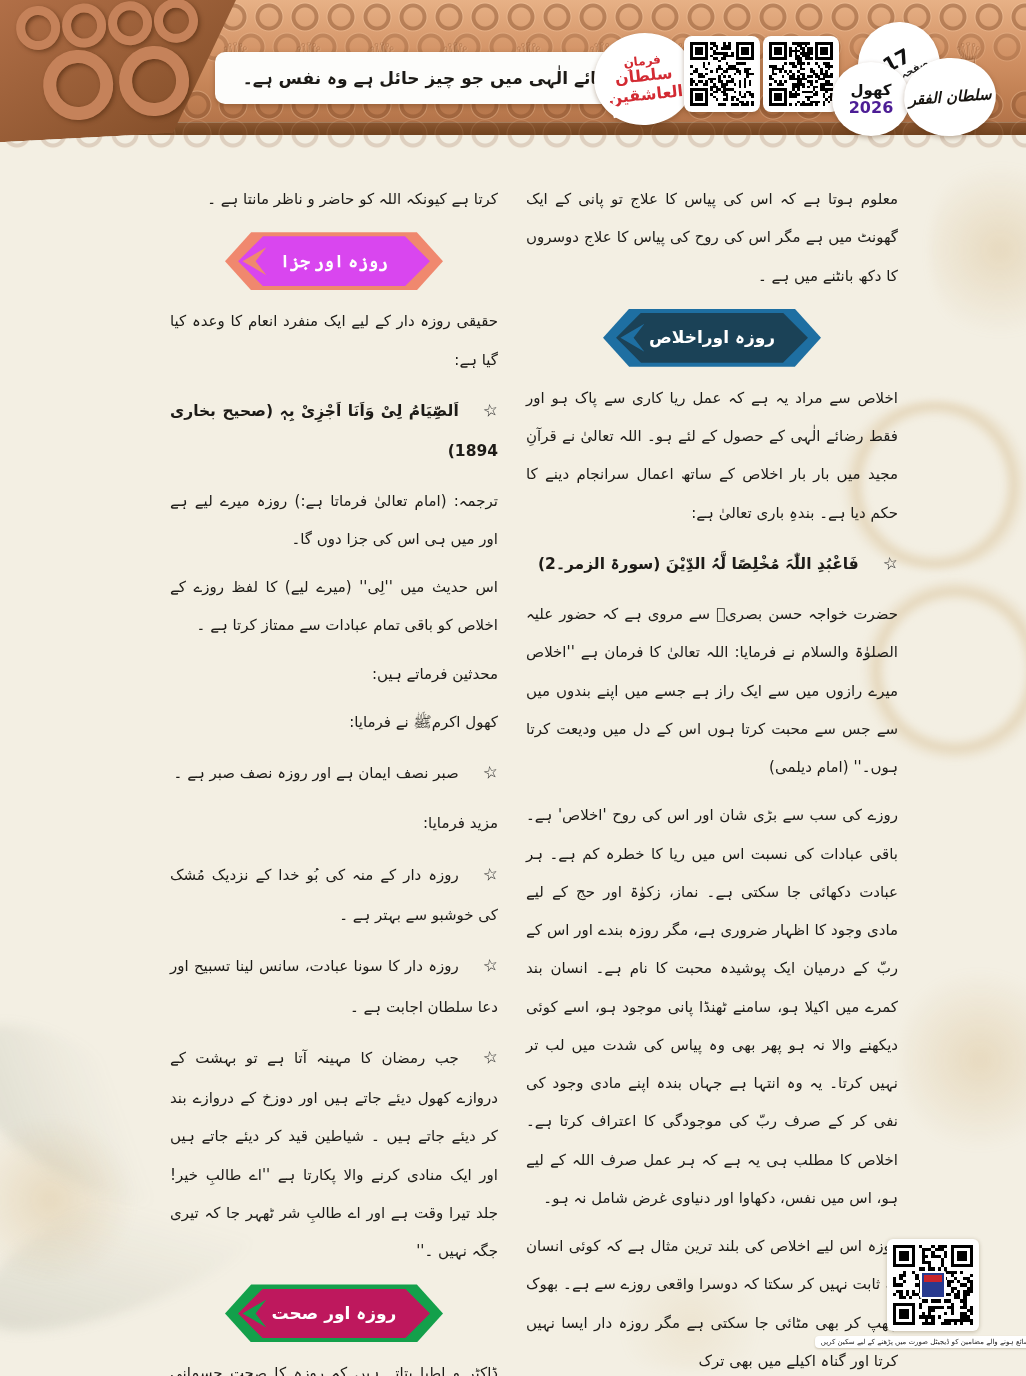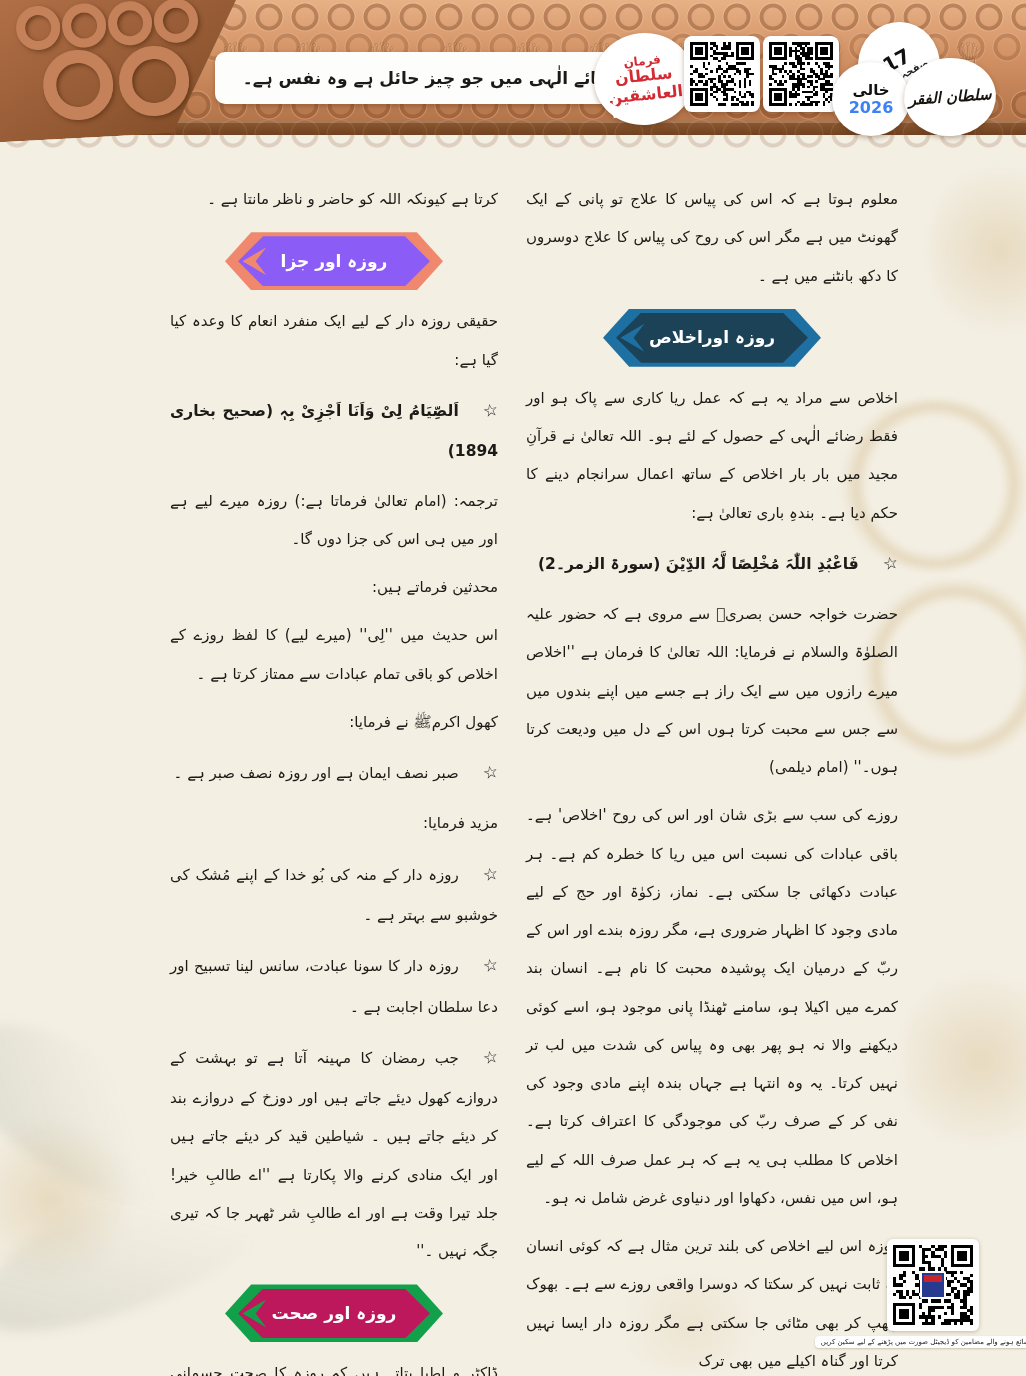--- a/index.html
+++ b/index.html
@@ -62,21 +62,21 @@
   .farman-l2{font-size:16px; font-weight:bold; margin-top:-2px;}
   .qr-box{position:absolute; top:36px; width:76px; height:76px; background:#fff; border-radius:8px;
     box-shadow:0 2px 5px rgba(80,40,10,.35); display:flex; align-items:center; justify-content:center;}
   .qr-box svg{width:64px;height:64px;}
   .pagenum-badge{top:22px; left:858px; width:82px; height:86px; transform:rotate(2deg);}
   .pagenum-rot{transform:rotate(-30deg); display:flex; flex-direction:column; align-items:center;}
   .pagenum-label{font-size:10px; color:#222; font-weight:bold;}
   .pagenum-val{font-size:20px; font-weight:bold; color:#111; line-height:1;}
   .issue-badge{top:62px; left:832px; width:78px; height:74px;}
   .issue-month{font-size:15px; font-weight:bold; color:#111;}
-  .issue-year{font-size:16px; font-weight:bold; color:#3b82f6; line-height:1.1; font-family:"DejaVu Sans", sans-serif;}
+  .issue-year{font-size:16px; font-weight:bold; color:#4c1d95; line-height:1.1; font-family:"DejaVu Sans", sans-serif;}
   .logo-badge{top:58px; left:904px; width:92px; height:78px; transform:rotate(-4deg);}
   .logo-text{font-size:15px; font-weight:bold; color:#17140f; font-style:italic;}
   
   .main{
     position:absolute; top:134px; left:0; width:1026px; bottom:0;
     padding:36px 118px 0 160px; box-sizing:border-box;
     display:flex; justify-content:space-between; direction:rtl;
     color:#1d1b17;
   }
   .col{font-size:15px; line-height:2.55; text-align:justify;}
@@ -563,21 +563,21 @@
   </div>
 
   <div class="bubble pagenum-badge tail-b">
     <div class="pagenum-rot">
       <span class="pagenum-val">17</span>
       <span class="pagenum-label">صفحہ نمبر</span>
     </div>
   </div>
 
   <div class="bubble issue-badge tail-b">
-    <span class="issue-month">خالی</span>
+    <span class="issue-month">کھول</span>
     <span class="issue-year">2026</span>
   </div>
 
   <div class="bubble logo-badge">
     <span class="logo-text">سلطان الفقر</span>
   </div>
 
   <div class="main" lang="ur" dir="rtl">
     <div class="col col-right">
         <p><span class="txt">معلوم ہوتا ہے کہ اس کی پیاس کا علاج تو پانی کے ایک گھونٹ میں ہے مگر اس کی روح کی پیاس کا علاج دوسروں کا دکھ بانٹنے میں ہے ۔</span></p>
@@ -591,34 +591,34 @@
         <p><span class="txt">اخلاص سے مراد یہ ہے کہ عمل ریا کاری سے پاک ہو اور فقط رضائے الٰہی کے حصول کے لئے ہو۔ اللہ تعالیٰ نے قرآنِ مجید میں بار بار اخلاص کے ساتھ اعمال سرانجام دینے کا حکم دیا ہے۔ بندہِ باری تعالیٰ ہے:</span></p>
         <p class="arabic"><span class="star">☆</span><span class="txt">فَاعْبُدِ اللّٰہَ مُخْلِصًا لَّہُ الدِّیْنَ (سورۃ الزمر۔2)</span></p>
         <p><span class="txt">حضرت خواجہ حسن بصریؒ سے مروی ہے کہ حضور علیہ الصلوٰۃ والسلام نے فرمایا: اللہ تعالیٰ کا فرمان ہے ''اخلاص میرے رازوں میں سے ایک راز ہے جسے میں اپنے بندوں میں سے جس سے محبت کرتا ہوں اس کے دل میں ودیعت کرتا ہوں۔'' (امام دیلمی)</span></p>
         <p><span class="txt">روزے کی سب سے بڑی شان اور اس کی روح 'اخلاص' ہے۔ باقی عبادات کی نسبت اس میں ریا کا خطرہ کم ہے۔ ہر عبادت دکھائی جا سکتی ہے۔ نماز، زکوٰۃ اور حج کے لیے مادی وجود کا اظہار ضروری ہے، مگر روزہ بندے اور اس کے ربّ کے درمیان ایک پوشیدہ محبت کا نام ہے۔ انسان بند کمرے میں اکیلا ہو، سامنے ٹھنڈا پانی موجود ہو، اسے کوئی دیکھنے والا نہ ہو پھر بھی وہ پیاس کی شدت میں لب تر نہیں کرتا۔ یہ وہ انتہا ہے جہاں بندہ اپنے مادی وجود کی نفی کر کے صرف ربّ کی موجودگی کا اعتراف کرتا ہے۔ اخلاص کا مطلب ہی یہ ہے کہ ہر عمل صرف اللہ کے لیے ہو، اس میں نفس، دکھاوا اور دنیاوی غرض شامل نہ ہو۔</span></p>
         <p><span class="txt">روزہ اس لیے اخلاص کی بلند ترین مثال ہے کہ کوئی انسان یہ ثابت نہیں کر سکتا کہ دوسرا واقعی روزے سے ہے۔ بھوک چھپ کر بھی مٹائی جا سکتی ہے مگر روزہ دار ایسا نہیں کرتا اور گناہ اکیلے میں بھی ترک</span></p>
       </div>
     <div class="col col-left">
         <p><span class="txt">کرتا ہے کیونکہ اللہ کو حاضر و ناظر مانتا ہے ۔</span></p>
         <div class="banner">
           <div class="outer" style="background: rgb(240, 136, 110);"></div>
-          <div class="inner" style="background: #8b5cf6;">
+          <div class="inner" style="background: #d946ef; font-family: Liberation Serif, serif;">
             <span class="label">روزہ اور جزا</span>
           </div>
           <div class="notch" style="background: rgb(240, 136, 110);"></div>
         </div>
         <p><span class="txt">حقیقی روزہ دار کے لیے ایک منفرد انعام کا وعدہ کیا گیا ہے:</span></p>
         <p class="arabic"><span class="star">☆</span><span class="txt">اَلصِّیَامُ لِیْ وَاَنَا اَجْزِیْ بِہٖ (صحیح بخاری 1894)</span></p>
         <p><span class="txt">ترجمہ: (امام تعالیٰ فرماتا ہے:) روزہ میرے لیے ہے اور میں ہی اس کی جزا دوں گا۔</span></p>
+        <p><span class="txt">اس حدیث میں ''لِی'' (میرے لیے) کا لفظ روزے کے اخلاص کو باقی تمام عبادات سے ممتاز کرتا ہے ۔</span></p>
         <p><span class="txt">محدثین فرماتے ہیں:</span></p>
-        <p><span class="txt">اس حدیث میں ''لِی'' (میرے لیے) کا لفظ روزے کے اخلاص کو باقی تمام عبادات سے ممتاز کرتا ہے ۔</span></p>
         <p><span class="txt">کھول اکرمﷺ نے فرمایا:</span></p>
         <p><span class="star">☆</span><span class="txt">صبر نصف ایمان ہے اور روزہ نصف صبر ہے ۔</span></p>
         <p><span class="txt">مزید فرمایا:</span></p>
-        <p><span class="star">☆</span><span class="txt">روزہ دار کے منہ کی بُو خدا کے اپنے مُشک کی خوشبو سے بہتر ہے ۔</span></p>
+        <p><span class="star">☆</span><span class="txt">روزہ دار کے منہ کی بُو خدا کے نزدیک مُشک کی خوشبو سے بہتر ہے ۔</span></p>
         <p><span class="star">☆</span><span class="txt">روزہ دار کا سونا عبادت، سانس لینا تسبیح اور دعا سلطان اجابت ہے ۔</span></p>
         <p><span class="star">☆</span><span class="txt">جب رمضان کا مہینہ آتا ہے تو بہشت کے دروازے کھول دیئے جاتے ہیں اور دوزخ کے دروازے بند کر دیئے جاتے ہیں ۔ شیاطین قید کر دیئے جاتے ہیں اور ایک منادی کرنے والا پکارتا ہے ''اے طالبِ خیر! جلد تیرا وقت ہے اور اے طالبِ شر ٹھہر جا کہ تیری جگہ نہیں ۔''</span></p>
         <div class="banner">
           <div class="outer" style="background: rgb(19, 160, 75);"></div>
           <div class="inner" style="background: #be185d;">
             <span class="label">روزہ اور صحت</span>
           </div>
           <div class="notch" style="background: rgb(19, 160, 75);"></div>
         </div>
         <p><span class="txt">ڈاکٹر و اطبا بتاتے ہیں کہ روزہ کا صحتِ جسمانی سے خاص تعلق ہے اور رمضان میں سب خود یہ تجربہ کرتے ہیں کہ بارہ سے پندرہ گھنٹے خالی پیٹ رہ کر افطار کے وقت بیشمار نعمتیں اور لذیذ غذائیں چند منٹوں کے اندر معدہ میں پہنچ جاتی ہیں اور کوئی تکلیف بھی نہیں ہوتی ۔ یہ</span></p>

